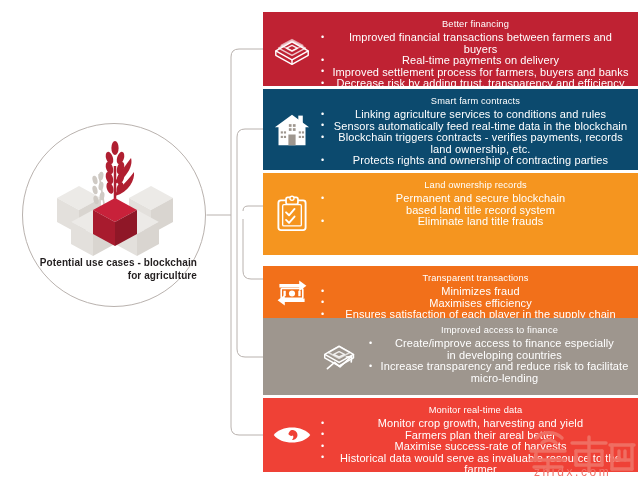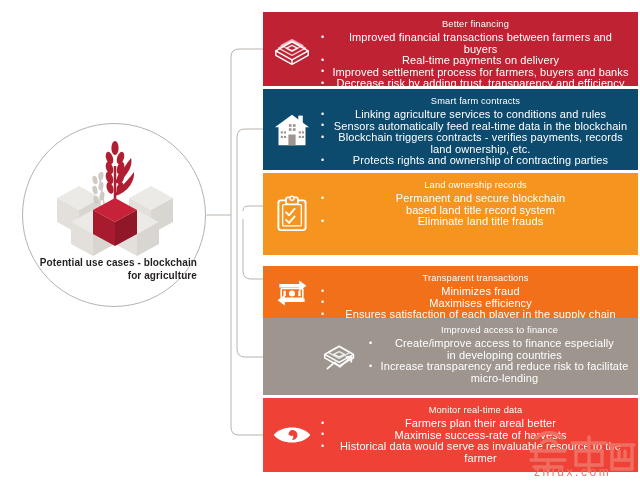--- a/index.html
+++ b/index.html
@@ -300,20 +300,21 @@
   <div class="panel" id="panel-5" style="background: rgb(239, 65, 54);">
     <div class="icon-cell">
       <svg viewBox="0 0 46 28" width="42" height="26">
         <path d="M3 14 C11 3 35 3 43 14 C35 25 11 25 3 14 Z" fill="#ffffff"></path>
         <path d="M23 8.5 C26.5 8.5 29 11 29 14 C29 17 26.5 19.5 23 19.5 C24.5 17.5 25 16 24 14.5 C22.5 15.5 20 15 19 13 C19.8 10.4 21.2 8.5 23 8.5 Z" fill="#ef4136"></path>
       </svg>
     </div>
     <div class="text-cell">
       <div class="p-title">Monitor real-time data</div>
       <ul class="p-list">
+        <li>Monitor crop growth, harvesting and yield</li>
         <li>Farmers plan their areal better</li>
         <li>Maximise success-rate of harvests</li>
         <li>Historical data would serve as invaluable resource to the farmer</li>
       </ul>
     </div>
   </div>
 
   <svg class="watermark" viewBox="0 0 112 52">
     <g fill="none" stroke="#ef6e62" stroke-width="3.4" stroke-linecap="round">
 

